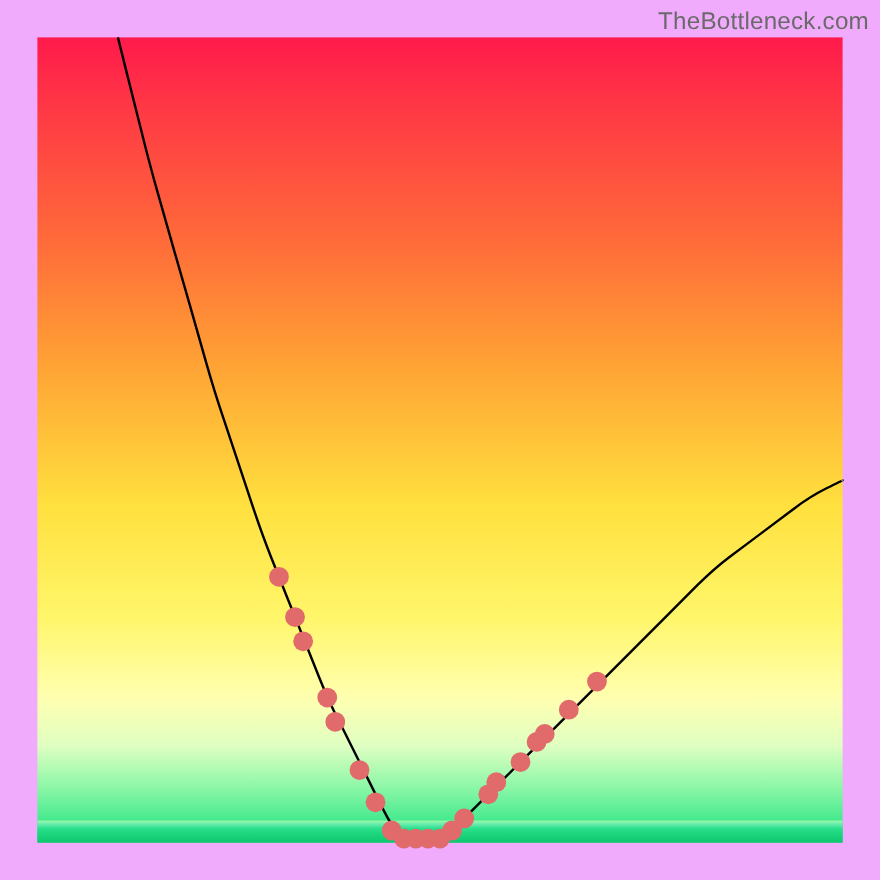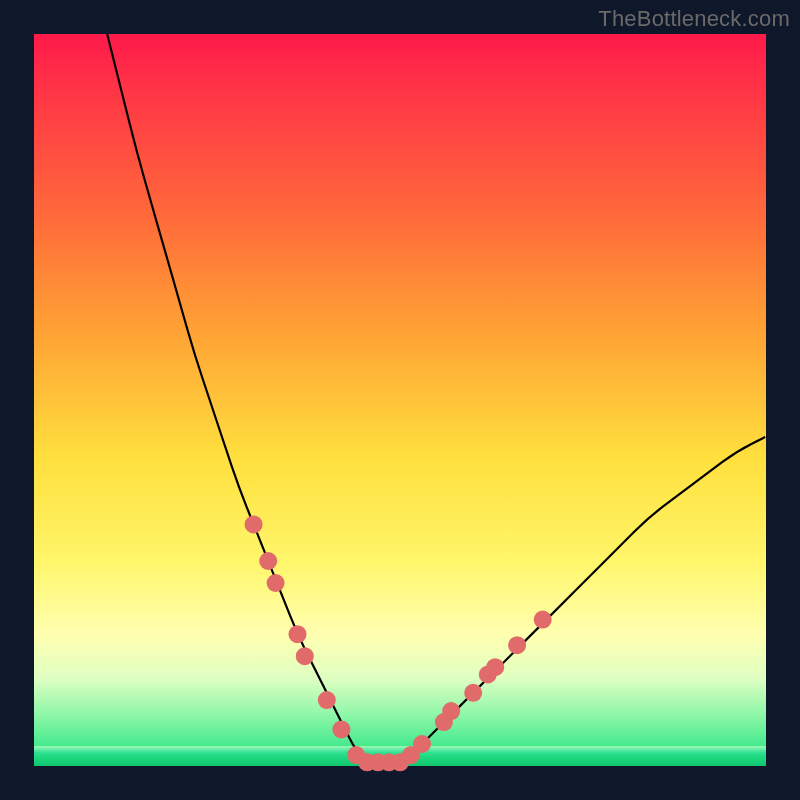--- a/index.html
+++ b/index.html
@@ -10,21 +10,21 @@
     background: #000;
     overflow: hidden;
     font-family: Arial, Helvetica, sans-serif;
   }
   .frame {
     position: absolute;
     left: 0;
     top: 0;
     width: 800px;
     height: 800px;
-    background: #0f172a;
+    background: #f0abfc;
   }
   .plot-area {
     position: absolute;
     left: 34px;
     top: 34px;
     width: 732px;
     height: 732px;
     
     background: linear-gradient(
       to bottom,

